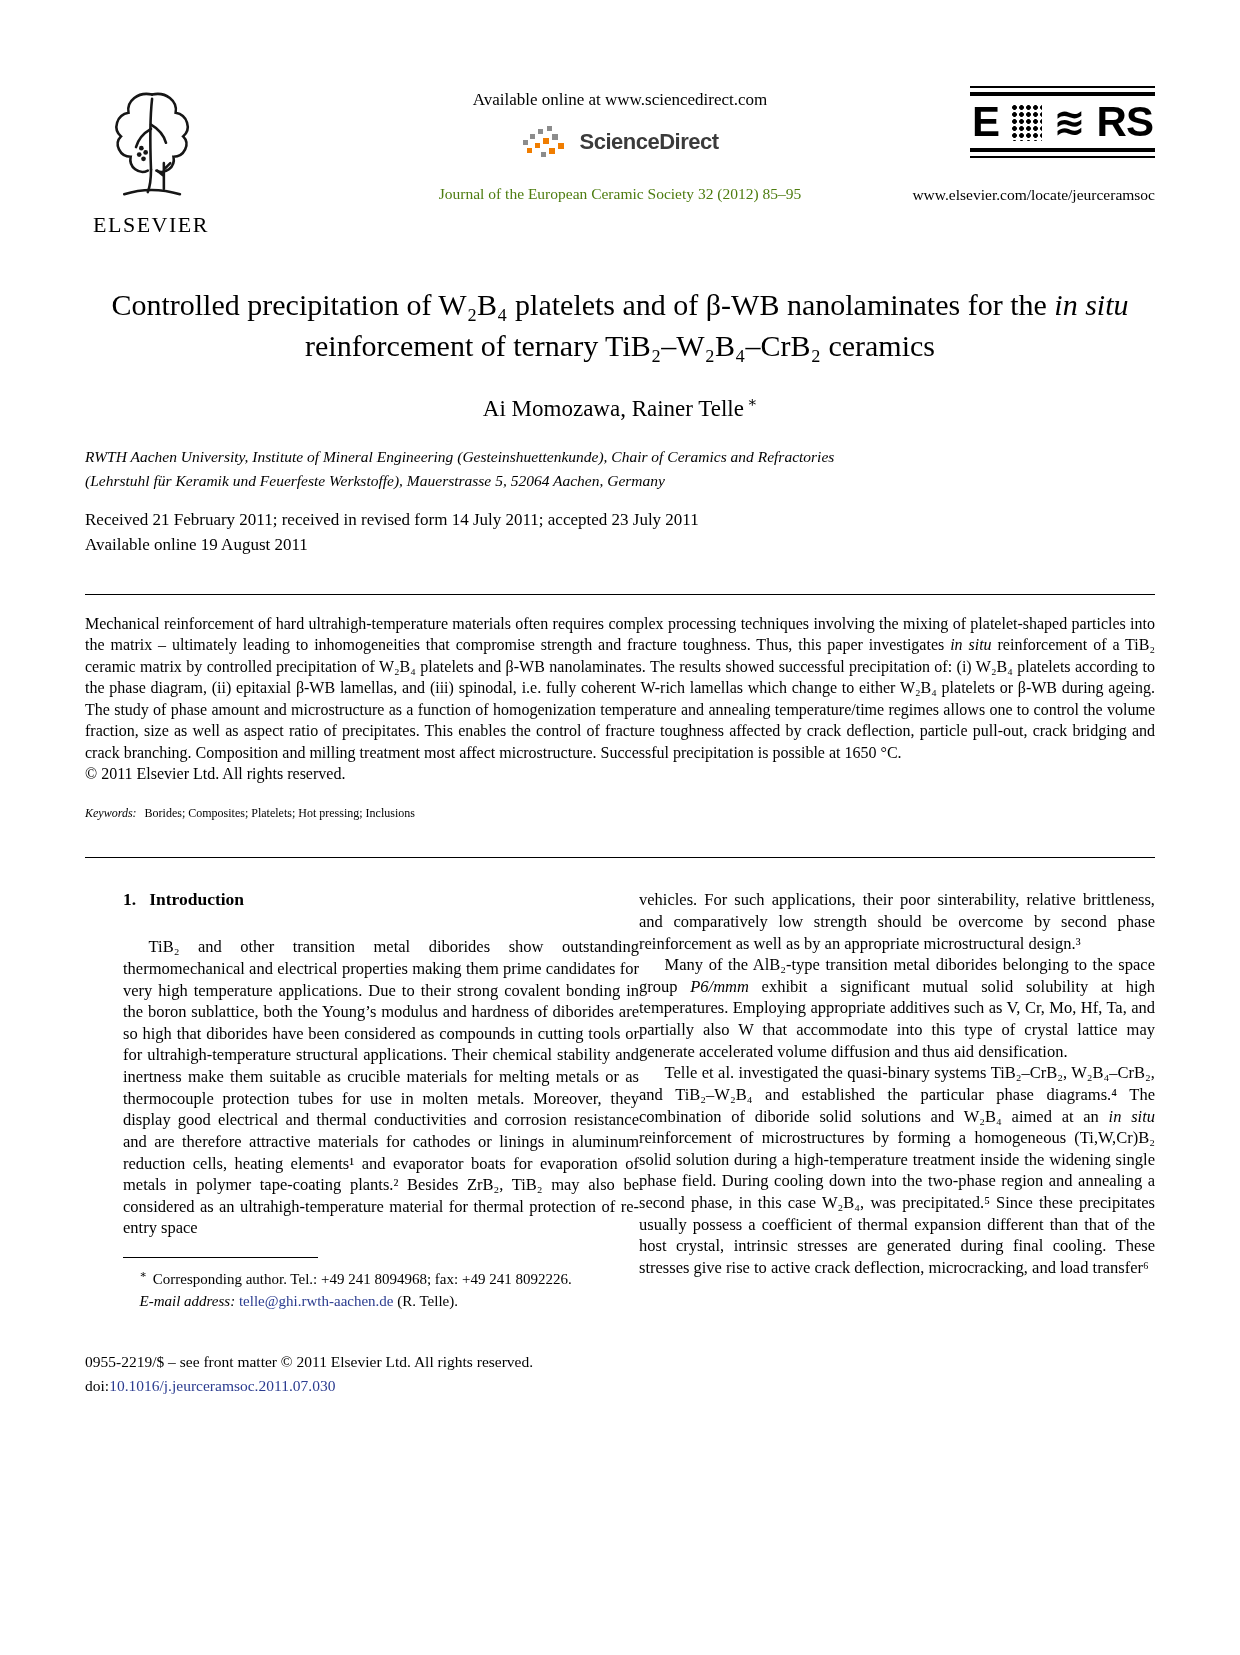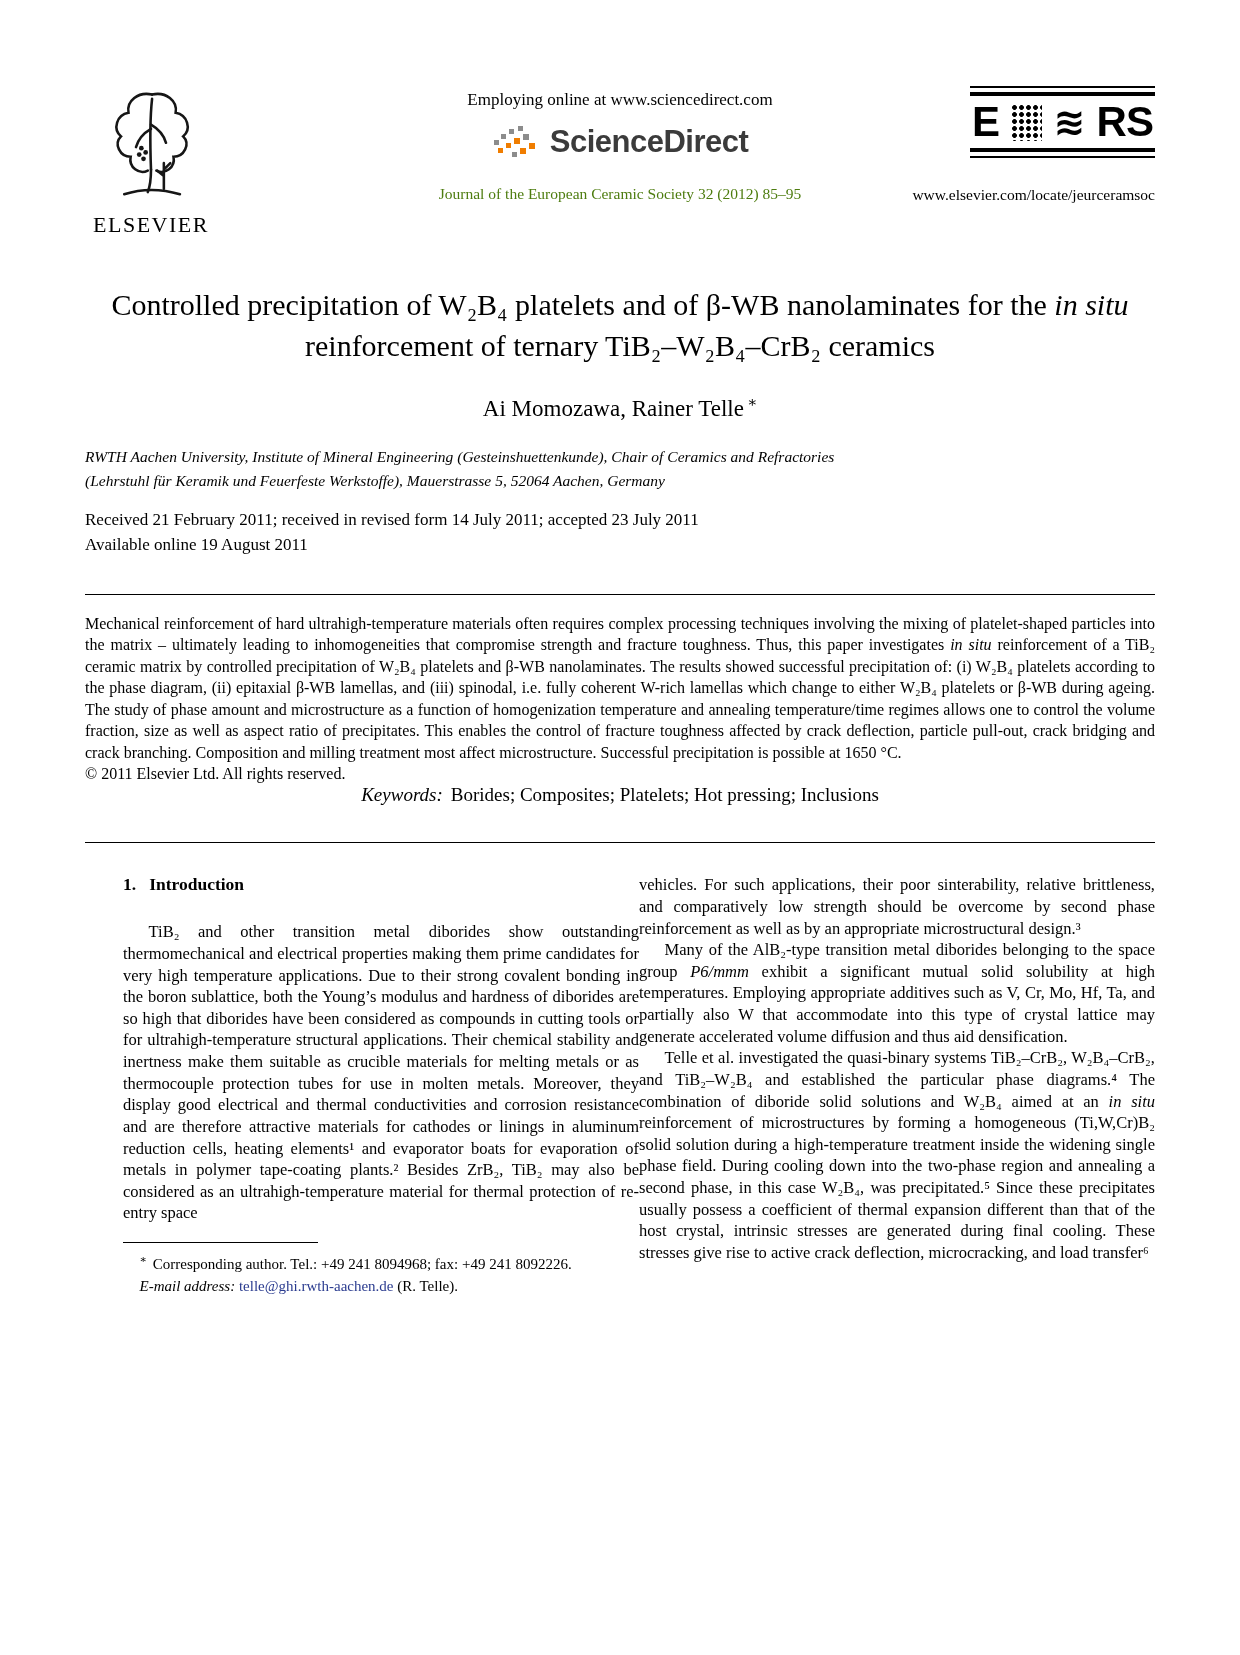--- a/index.html
+++ b/index.html
@@ -11,21 +11,21 @@
   }
 
   
   .header { display:flex; justify-content:space-between; align-items:flex-start; }
   .h-left { width:250px; }
   .elsevier { width:132px; text-align:center; }
   .elsevier-name { font-size:22px; letter-spacing:1.5px; margin-top:2px; }
   .h-center { flex:1; text-align:center; padding-top:4px; }
   .available { font-size:17px; }
   .sd-row { display:flex; align-items:center; justify-content:center; gap:8px; margin:13px 0 24px 0; }
-  .sd-text { font-family:"Liberation Sans","DejaVu Sans",sans-serif; font-weight:700; font-size:31px; color:#3b3b3b; letter-spacing:-0.5px; }
+  .sd-text { font-family:"Liberation Sans","DejaVu Sans",sans-serif; font-weight:700; font-size:22px; color:#3b3b3b; letter-spacing:-0.5px; }
   .journal-line { font-size:15.5px; color:#4d7c0f; }
   .h-right { width:250px; }
   .ecers { width:185px; margin-left:auto; }
   .bar { background:#000; }
   .bar.b2 { height:2px; } .bar.b4 { height:4px; }
   .bar.gap { margin-top:4px; }
   .ecers-row { display:flex; align-items:center; justify-content:space-between; padding:5px 2px; }
   .ecers-e,.ecers-rs { font-family:"Liberation Sans","DejaVu Sans",sans-serif; font-weight:800; font-size:42px; line-height:1; letter-spacing:-1px; }
   .ecers-dots { width:32px; height:38px;
     background-image:radial-gradient(circle,#000 2.1px,transparent 2.6px);
@@ -41,21 +41,21 @@
   .affiliation { margin-top:24px; text-align:left; font-style:italic; font-size:15.5px; line-height:1.5; }
   .received { margin-top:15px; text-align:left; font-size:17px; line-height:1.5; }
 
   .rule { border:none; border-top:1.6px solid #000; margin-top:36px; }
 
   
   .abstract { margin-top:18px; }
   .abstract h2 { font-size:17px; font-weight:700; }
   .abstract p { margin-top:13px; font-size:16px; line-height:1.34; text-align:justify; }
   .copyright { font-size:16px; line-height:1.34; }
-  .keywords { font-size:19px;text-align:center; }
+  .keywords { margin-top:22px; font-size:12px; }
   .keywords em { font-style:italic; margin-right:8px; }
 
   
   .columns { display:flex; margin-top:31px;justify-content:flex-end; }
   .col { width:calc(50% - 19px); }
   .col.left { display:flex; flex-direction:column; }
   .sec { font-size:17.5px; font-weight:700; margin-bottom:26px; }
   .sec .sec-num { margin-right:13px; }
   .body-p { font-size:16.5px; line-height:1.31; text-align:justify; }
   .body-p.indent { text-indent:1.55em; }
@@ -96,21 +96,21 @@
               <circle cx="40" cy="62" r="2.2"></circle>
             <circle cx="34" cy="64" r="2.2"></circle>
               <circle cx="38" cy="68" r="2.2"></circle>
           </g>
         </svg>
         <div class="elsevier-name">ELSEVIER</div>
       </div>
     </div>
 
     <div class="h-center">
-      <div class="available">Employing online at www.sciencedirect.com</div>
+      <div class="available">Available online at www.sciencedirect.com</div>
       <div class="sd-row">
         <svg viewBox="0 0 50 38" width="50" height="38">
           <rect x="2" y="17" width="5" height="5" fill="#8c8c8c"></rect>
           <rect x="9" y="11" width="5" height="5" fill="#8c8c8c"></rect>
           <rect x="17" y="6" width="5" height="5" fill="#8c8c8c"></rect>
           <rect x="26" y="3" width="5" height="5" fill="#8c8c8c"></rect>
           <rect x="6" y="25" width="5" height="5" fill="#f07d00"></rect>
           <rect x="14" y="20" width="5" height="5" fill="#f07d00"></rect>
           <rect x="22" y="15" width="6" height="6" fill="#f07d00"></rect>
           <rect x="31" y="11" width="6" height="6" fill="#8c8c8c"></rect>
@@ -177,14 +177,18 @@
       </div>
     </div>
 
     <div class="col right">
       <p class="body-p">vehicles. For such applications, their poor sinterability, relative brittleness, and comparatively low strength should be overcome by second phase reinforcement as well as by an appropriate microstructural design.³</p>
       <p class="body-p indent"><span>Many of the AlB₂-type transition metal diborides belonging to the space group </span><em>P6/mmm</em><span> exhibit a significant mutual solid solubility at high temperatures. Employing appropriate additives such as V, Cr, Mo, Hf, Ta, and partially also W that accommodate into this type of crystal lattice may generate accelerated volume diffusion and thus aid densification.</span></p>
       <p class="body-p indent"><span>Telle et al. investigated the quasi-binary systems TiB₂–CrB₂, W₂B₄–CrB₂, and TiB₂–W₂B₄ and established the particular phase diagrams.⁴ The combination of diboride solid solutions and W₂B₄ aimed at an </span><em>in situ</em><span> reinforcement of microstructures by forming a homogeneous (Ti,W,Cr)B₂ solid solution during a high-temperature treatment inside the widening single phase field. During cooling down into the two-phase region and annealing a second phase, in this case W₂B₄, was precipitated.⁵ Since these precipitates usually possess a coefficient of thermal expansion different than that of the host crystal, intrinsic stresses are generated during final cooling. These stresses give rise to active crack deflection, microcracking, and load transfer⁶</span></p>
     </div>
   </div>
 
+  <div class="footer">
+    <div>0955-2219/$ – see front matter © 2011 Elsevier Ltd. All rights reserved.</div>
+    <div><span>doi:</span><a class="link">10.1016/j.jeurceramsoc.2011.07.030</a></div>
+  </div>
 
 </div>
 
 </body></html>

